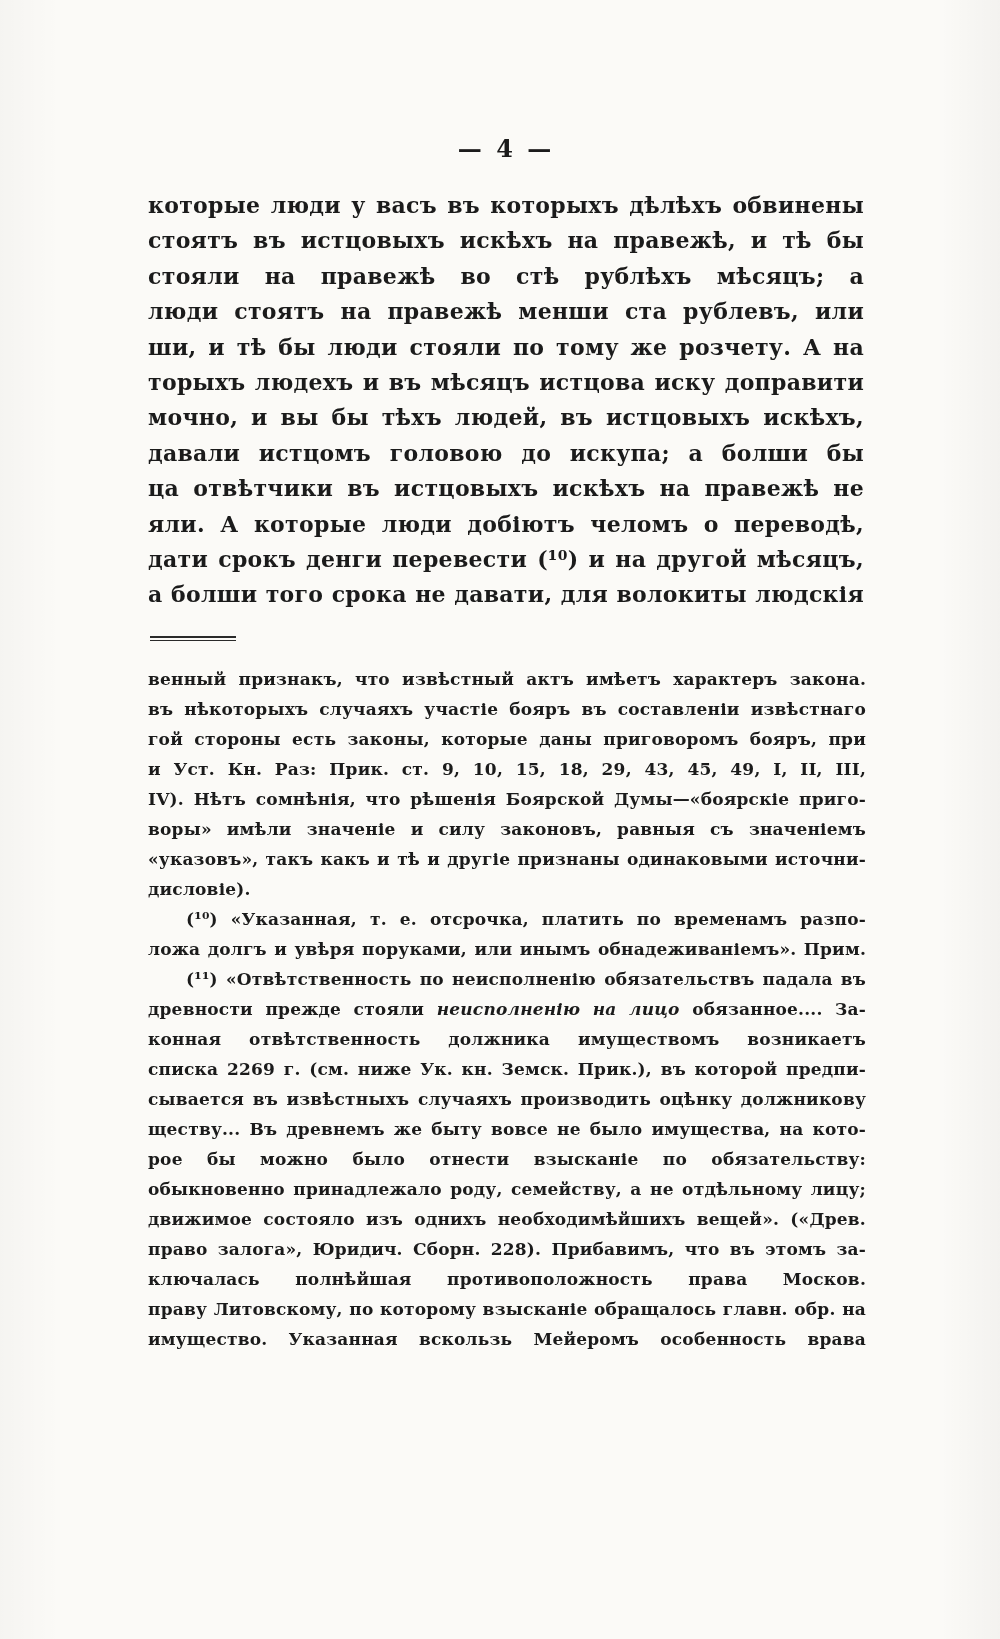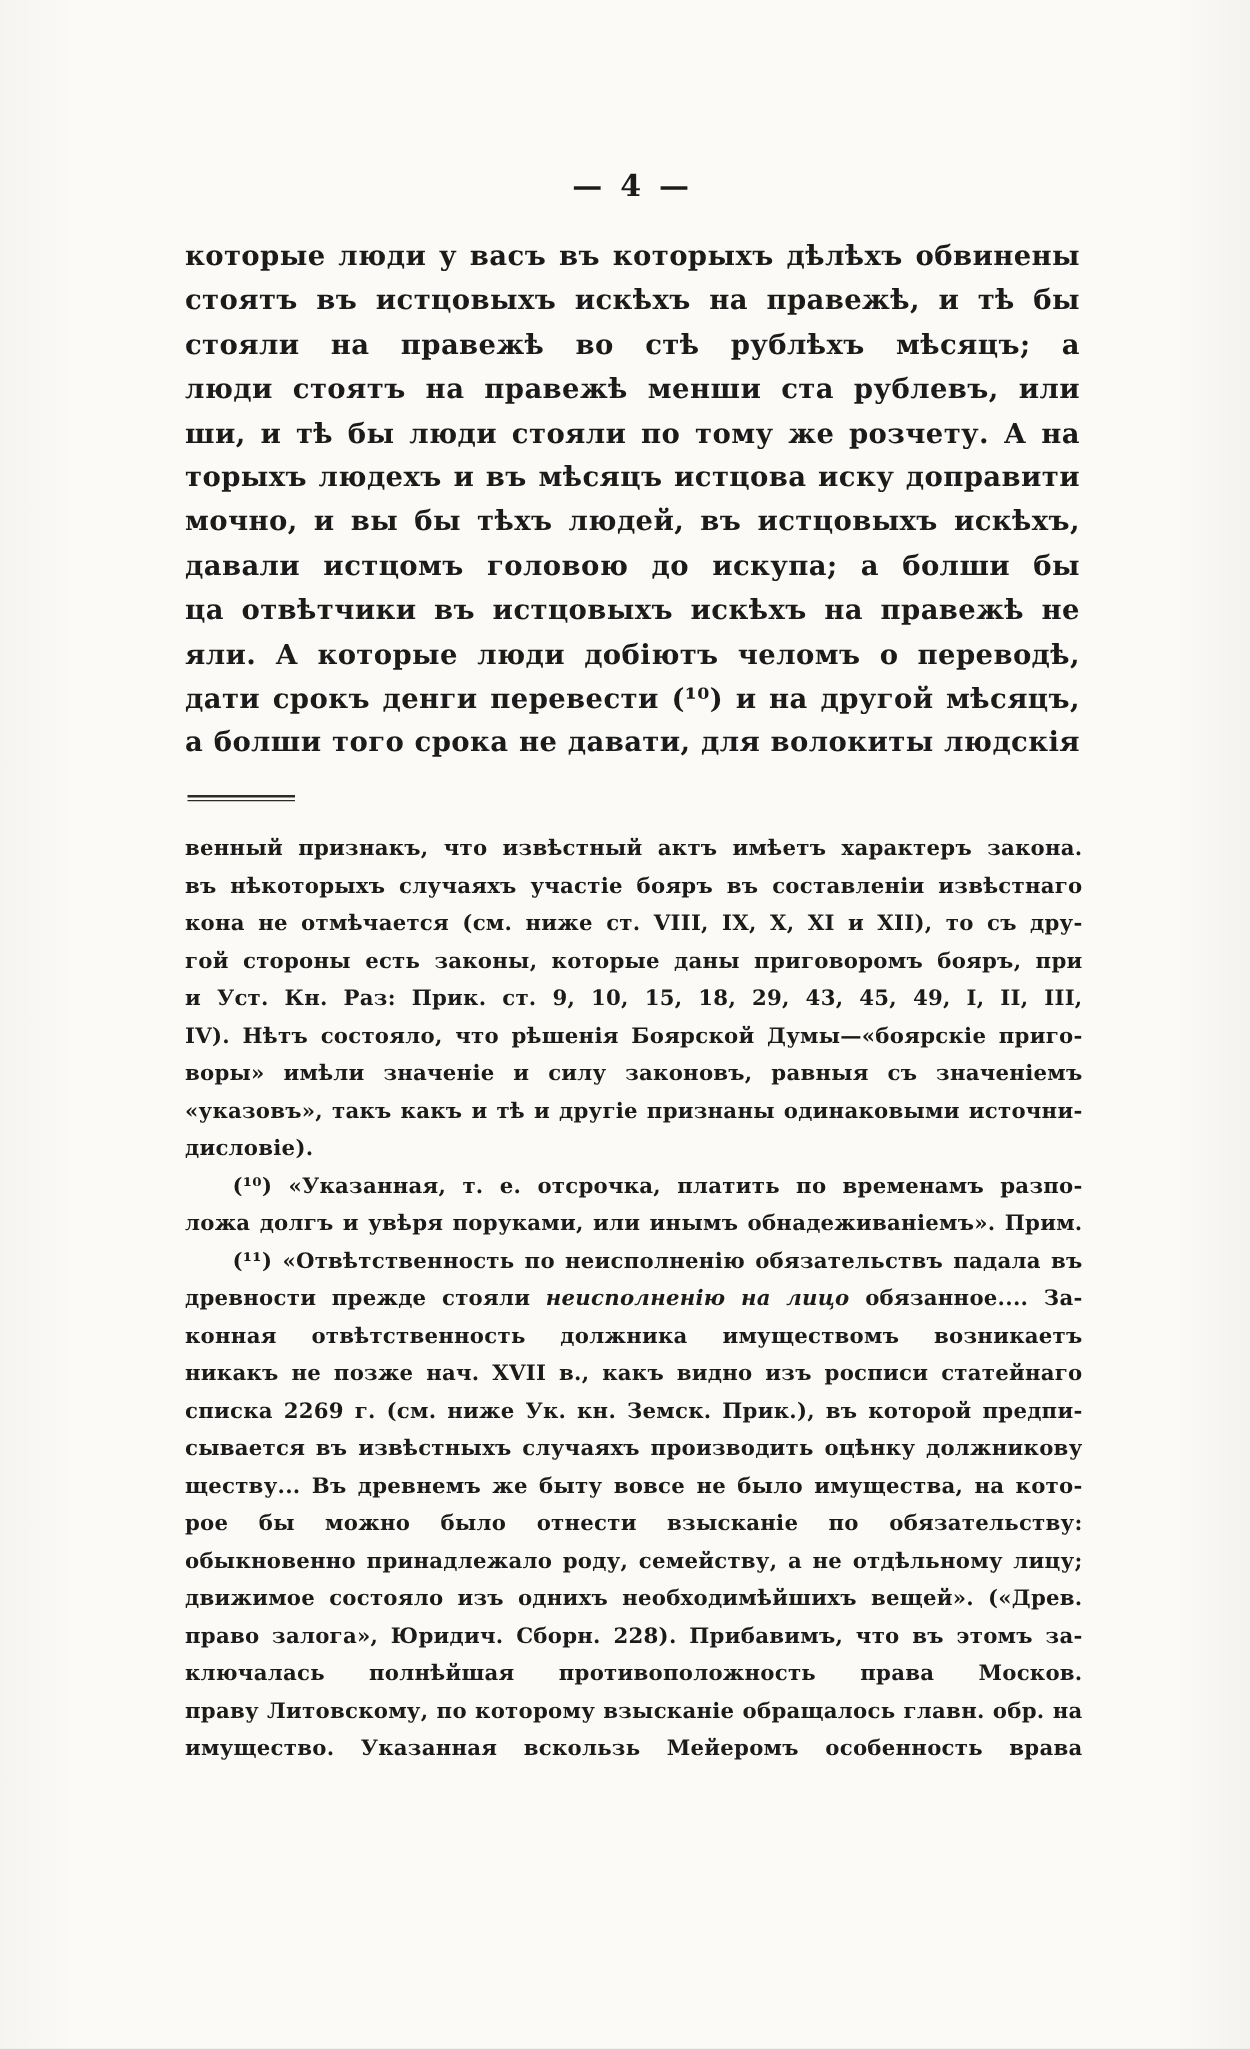--- a/index.html
+++ b/index.html
@@ -94,37 +94,35 @@
       <div class="tline">дати срокъ денги перевести (¹⁰) и на другой мѣсяцъ,</div>
       <div class="tline last">а болши того срока не давати, для волокиты людскія (¹¹).</div>
     </div>
 
   <div class="separator"></div>
 
   <div class="footnotes">
     <div class="fn-block">
         <div class="tline">венный признакъ, что извѣстный актъ имѣетъ характеръ закона. Если</div>
         <div class="tline">въ нѣкоторыхъ случаяхъ участіе бояръ въ составленіи извѣстнаго за-</div>
-        <div class="tline">кона не отмѣчается (см. ниже ст. VIII, IX, X, XI и XII), то съ дру-</div>
         <div class="tline">гой стороны есть законы, которые даны приговоромъ бояръ, при чемъ</div>
         <div class="tline">и Уст. Кн. Раз: Прик. ст. 9, 10, 15, 18, 29, 43, 45, 49, I, II, III,</div>
-        <div class="tline">IV). Нѣтъ состояло, что рѣшенія Боярской Думы—«боярскіе приго-</div>
+        <div class="tline">IV). Нѣтъ сомнѣнія, что рѣшенія Боярской Думы—«боярскіе приго-</div>
         <div class="tline">воры» имѣли значеніе и силу законовъ, равныя съ значеніемъ</div>
         <div class="tline">«указовъ», такъ какъ и тѣ и другіе признаны одинаковыми источни-</div>
         <div class="tline last">дисловіе).</div>
       </div>
     <div class="fn-block">
         <div class="tline indent">(¹⁰) «Указанная, т. е. отсрочка, платить по временамъ разпо-</div>
         <div class="tline">ложа долгъ и увѣря поруками, или инымъ обнадеживаніемъ». Прим.</div>
       </div>
     <div class="fn-block">
         <div class="tline indent">(¹¹) «Отвѣтственность по неисполненію обязательствъ падала въ</div>
         <div class="tline"><span>древности прежде стояли </span><span class="it">неисполненію на лицо</span><span> обязанное.... За-</span></div>
         <div class="tline">конная отвѣтственность должника имуществомъ возникаетъ впрочемъ</div>
-        <div class="tline">никакъ не позже нач. XVII в., какъ видно изъ росписи статейнаго</div>
         <div class="tline">списка 2269 г. (см. ниже Ук. кн. Земск. Прик.), въ которой предпи-</div>
         <div class="tline">сывается въ извѣстныхъ случаяхъ производить оцѣнку должникову иму-</div>
         <div class="tline">ществу... Въ древнемъ же быту вовсе не было имущества, на кото-</div>
         <div class="tline">рое бы можно было отнести взысканіе по обязательству: недвижимое....</div>
         <div class="tline">обыкновенно принадлежало роду, семейству, а не отдѣльному лицу;</div>
         <div class="tline">движимое состояло изъ однихъ необходимѣйшихъ вещей». («Древ. рус.</div>
         <div class="tline">право залога», Юридич. Сборн. 228). Прибавимъ, что въ этомъ за-</div>
         <div class="tline">ключалась полнѣйшая противоположность права Москов. Государства</div>
         <div class="tline">праву Литовскому, по которому взысканіе обращалось главн. обр. на</div>
         <div class="tline">имущество. Указанная вскользь Мейеромъ особенность врава Москов.</div>

